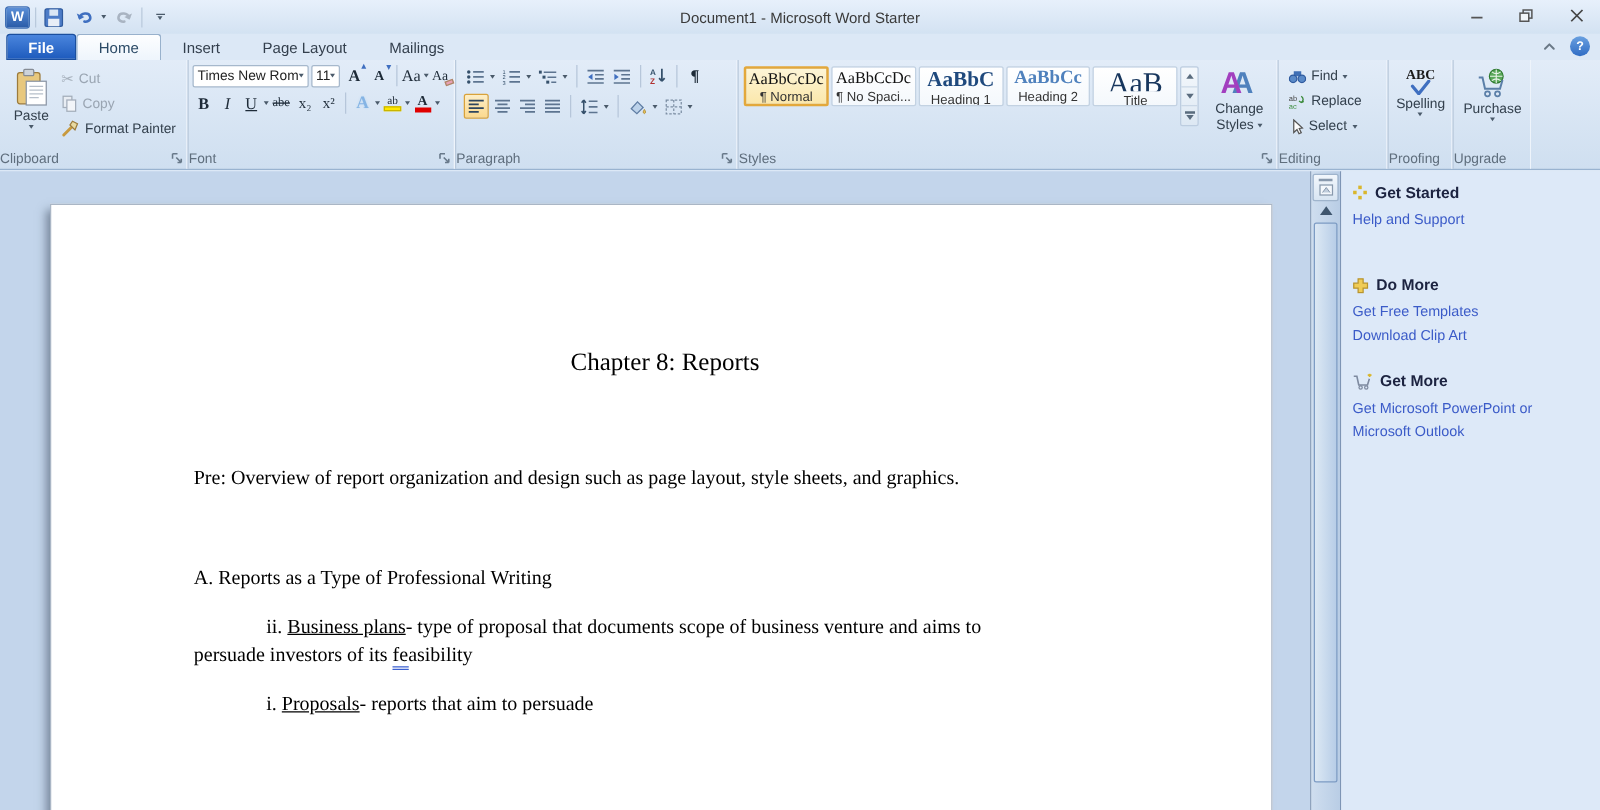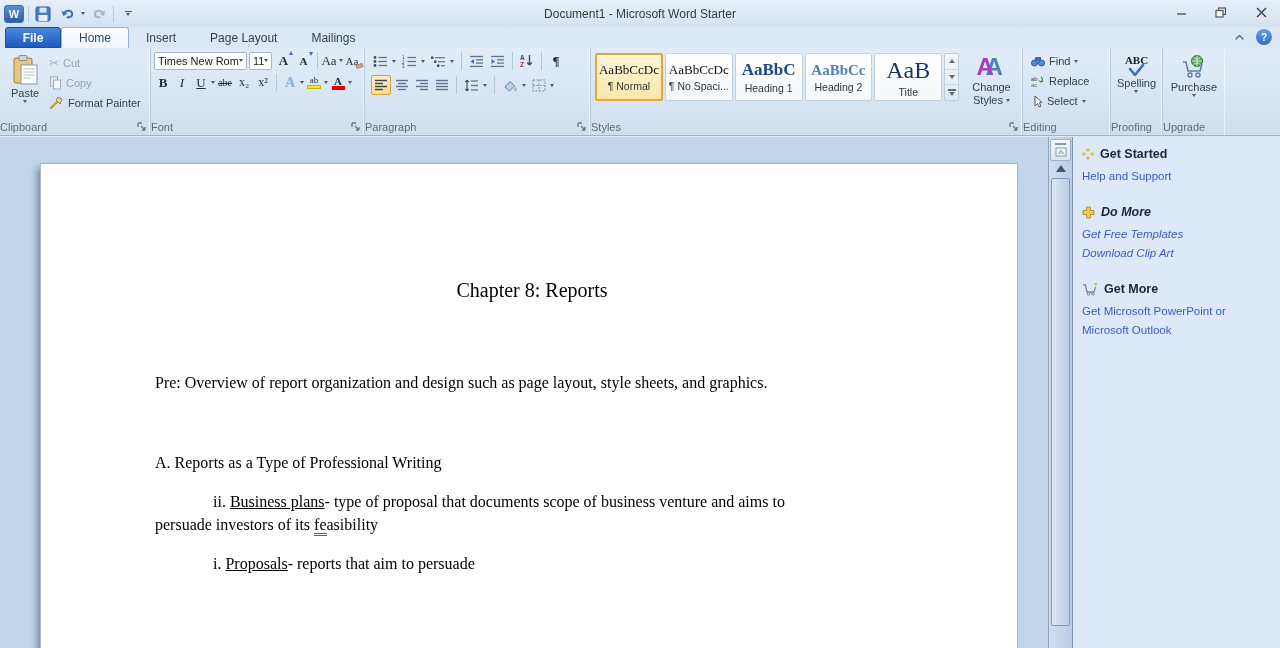--- a/index.html
+++ b/index.html
@@ -49,21 +49,21 @@
   .smallbtn { display:flex; align-items:center; gap:4px; height:20px; font-size:11px; color:#33404d; padding:0 2px; }
   .smallbtn.grayed { color:#9aa5b2; }
   .tbtn { height:19px; min-width:18px; display:flex; align-items:center; justify-content:center;
     font-family:"Liberation Serif","DejaVu Serif",serif; font-size:13px; color:#1e2b38; }
   .vsep { width:1px; background:#b6c6da; margin:1px 3px; align-self:stretch; }
   .active-orange { background:linear-gradient(#fdeec6,#fbd98e); border:1px solid #d9a23a; border-radius:2px; }
   .combo { background:#fff; border:1px solid #a6b8cc; border-radius:2px; height:18px;
     display:flex; align-items:center; justify-content:space-between; padding:0 3px; font-size:11px; color:#222; }
 
   
-  .style-box { width:69px; height:48px; margin:2px 1px; background:linear-gradient(#ffffff,#f4f8fc);
+  .style-box { width:69px; height:32px; margin:2px 1px; background:linear-gradient(#ffffff,#f4f8fc);
     border:1px solid #c3d2e2; border-radius:2px; display:flex; flex-direction:column;
     align-items:center; justify-content:center; gap:2px; }
   .style-box.selected { border:2px solid #e3a83b; background:linear-gradient(#fdf5d7,#fbe7ab); }
   .style-preview { font-family:"Liberation Serif","DejaVu Serif",serif; font-size:13px; color:#111;
     white-space:nowrap; overflow:hidden; max-width:64px; }
   .style-name { font-size:10.5px; color:#333; white-space:nowrap; overflow:hidden; max-width:64px; }
   .gal-scroll { width:15px; display:flex; flex-direction:column; margin:2px 1px; border:1px solid #bdcde0;
     border-radius:2px; background:linear-gradient(#f4f8fc,#dde8f3); }
   .gal-scroll > div { flex:1; display:flex; align-items:center; justify-content:center; border-bottom:1px solid #c9d7e6; }
   .tri-up { width:0; height:0; border-left:3.5px solid transparent; border-right:3.5px solid transparent; border-bottom:4px solid #5a6c7e; }
@@ -586,21 +586,21 @@
               <rect x="4.6" y="0.5" width="2.8" height="2.8"></rect>
                 <rect x="4.6" y="8.7" width="2.8" height="2.8"></rect>
               <rect x="0.5" y="4.6" width="2.8" height="2.8"></rect>
                 <rect x="8.7" y="4.6" width="2.8" height="2.8"></rect>
             </g>
           </svg>
           <span>Get Started</span>
         </div>
         <div class="tp-link">Help and Support</div>
       </div>
-      <div class="tp-section" style="margin-top:19px;font-style:italic;">
+      <div class="tp-section" style="margin-top:35px;">
         <div class="tp-header">
           <svg width="13" height="13" viewBox="0 0 13 13">
             <path d="M4.5 1 h4 v3.5 H12 v4 H8.5 V12 h-4 V8.5 H1 v-4 h3.5 Z" fill="#f0cc56" stroke="#b8942e"></path>
           </svg>
           <span>Do More</span>
         </div>
         <div class="tp-link">Get Free Templates</div>
         <div class="tp-link">Download Clip Art</div>
       </div>
       <div class="tp-section" style="margin-top:19px;">

